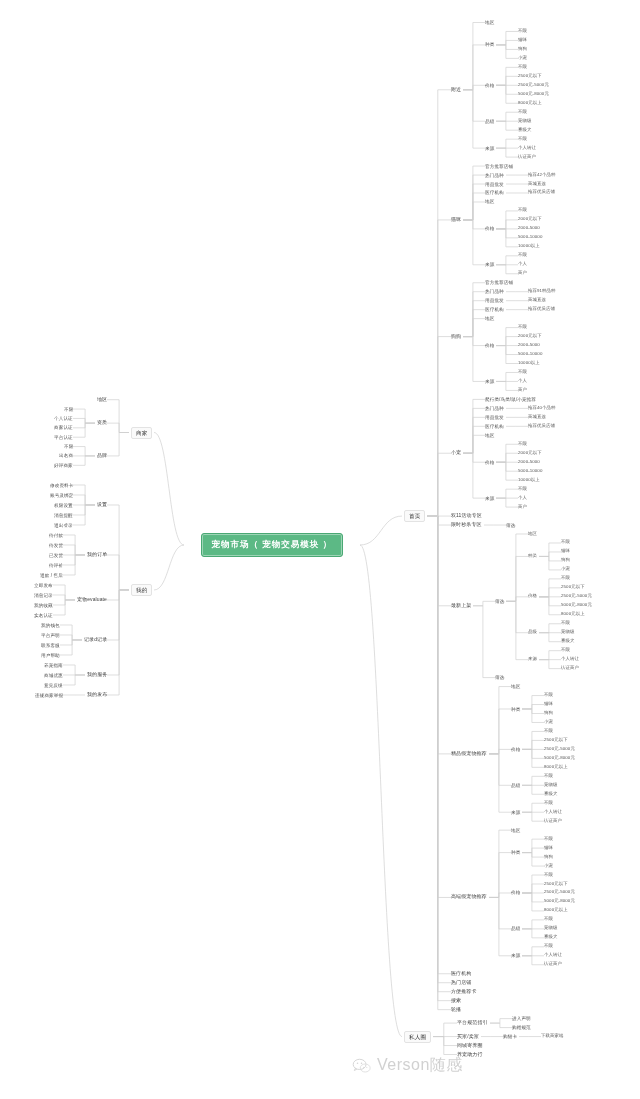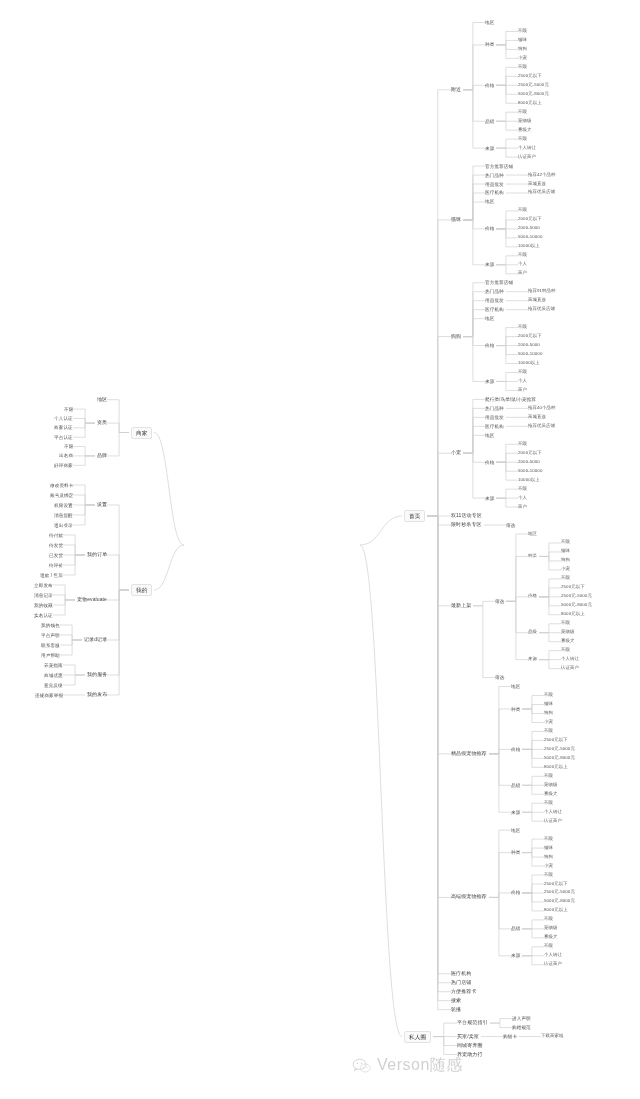--- a/index.html
+++ b/index.html
@@ -237,20 +237,21 @@
       <path d="M82,640 L72.1,640 L72.1,635 L60,635" fill="none" stroke="#d0d0d0" stroke-width="0.7"></path>
       <path d="M82,640 L72.1,640 L72.1,645 L60,645" fill="none" stroke="#d0d0d0" stroke-width="0.7"></path>
       <path d="M82,640 L72.1,640 L72.1,655 L60,655" fill="none" stroke="#d0d0d0" stroke-width="0.7"></path>
       <path d="M129,590 L119.1,590 L119.1,675 L107,675" fill="none" stroke="#d0d0d0" stroke-width="0.7"></path>
       <path d="M85,675 L75.1,675 L75.1,665 L63,665" fill="none" stroke="#d0d0d0" stroke-width="0.7"></path>
       <path d="M85,675 L75.1,675 L75.1,675 L63,675" fill="none" stroke="#d0d0d0" stroke-width="0.7"></path>
       <path d="M85,675 L75.1,675 L75.1,685 L63,685" fill="none" stroke="#d0d0d0" stroke-width="0.7"></path>
       <path d="M129,590 L119.1,590 L119.1,695 L107,695" fill="none" stroke="#d0d0d0" stroke-width="0.7"></path>
       <path d="M85,695 L75.1,695 L75.1,695 L63,695" fill="none" stroke="#d0d0d0" stroke-width="0.7"></path>
     </svg>
+  <div class="root" id="root-node" style="left: 200.5px; top: 533px;">宠物市场（ 宠物交易模块 ）</div>
   <div id="nodes-layer">
       <div class="node l1" style="visibility: visible; left: 404px; top: 510.065px;">首页</div>
       <div class="node l2" style="visibility: visible; left: 451px; top: 86.7931px;">附近</div>
       <div class="node l3" style="visibility: visible; left: 485px; top: 19.9871px;">地区</div>
       <div class="node l3" style="visibility: visible; left: 485px; top: 42.4224px;">种类</div>
       <div class="node l4" style="visibility: visible; left: 518px; top: 28.9612px;">不限</div>
       <div class="node l4" style="visibility: visible; left: 518px; top: 37.9353px;">猫咪</div>
       <div class="node l4" style="visibility: visible; left: 518px; top: 46.9095px;">狗狗</div>
       <div class="node l4" style="visibility: visible; left: 518px; top: 55.8836px;">小宠</div>
       <div class="node l3" style="visibility: visible; left: 485px; top: 82.806px;">价格</div>

